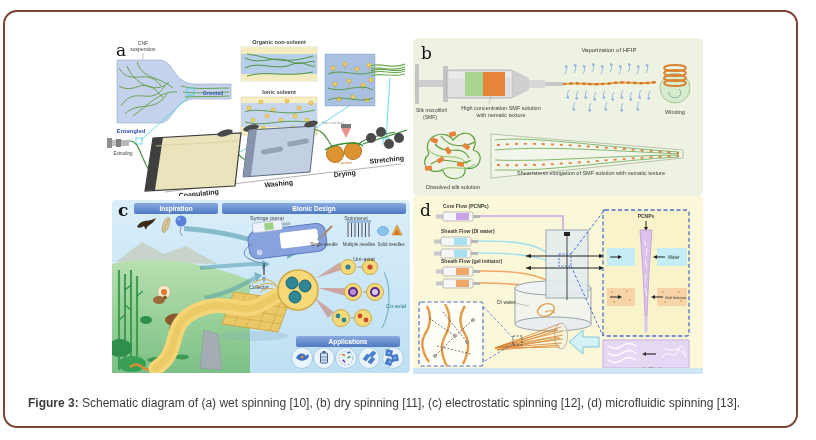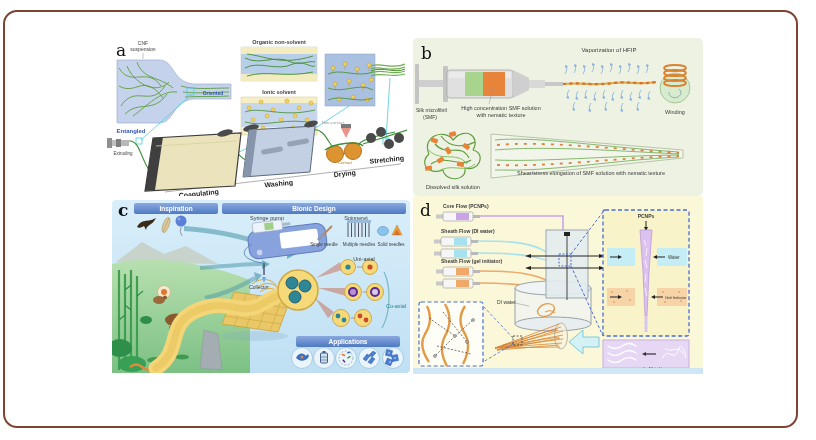--- a/index.html
+++ b/index.html
@@ -635,13 +635,14 @@
           <path d="M90,149 C110,145 128,136 144,133 M92,152 C112,147 130,143 146,141"></path>
         </g>
         <rect x="100" y="140" width="9" height="9" fill="none" stroke="#333" stroke-width="0.8" stroke-dasharray="2 1.5"></rect>
         <path d="M100,142 L70,110 M100,148 L70,166" stroke="#4a6fd0" stroke-width="0.8" stroke-dasharray="3 2" fill="none"></path>
       </g>
       <polygon points="156,146 170,134 170,141 186,141 186,151 170,151 170,158" fill="#d4f2f6" stroke="#7fc8d8" stroke-width="1"></polygon>
       <rect x="0" y="172" width="290" height="6" fill="#cfe7f5"></rect>
     </svg>
   </div>
 
+  <div class="caption"><span class="cap-b">Figure 3:</span><span> Schematic diagram of (a) wet spinning [10], (b) dry spinning [11], (c) electrostatic spinning [12], (d) microfluidic spinning [13].</span></div>
 </div>
 
 </body></html>

